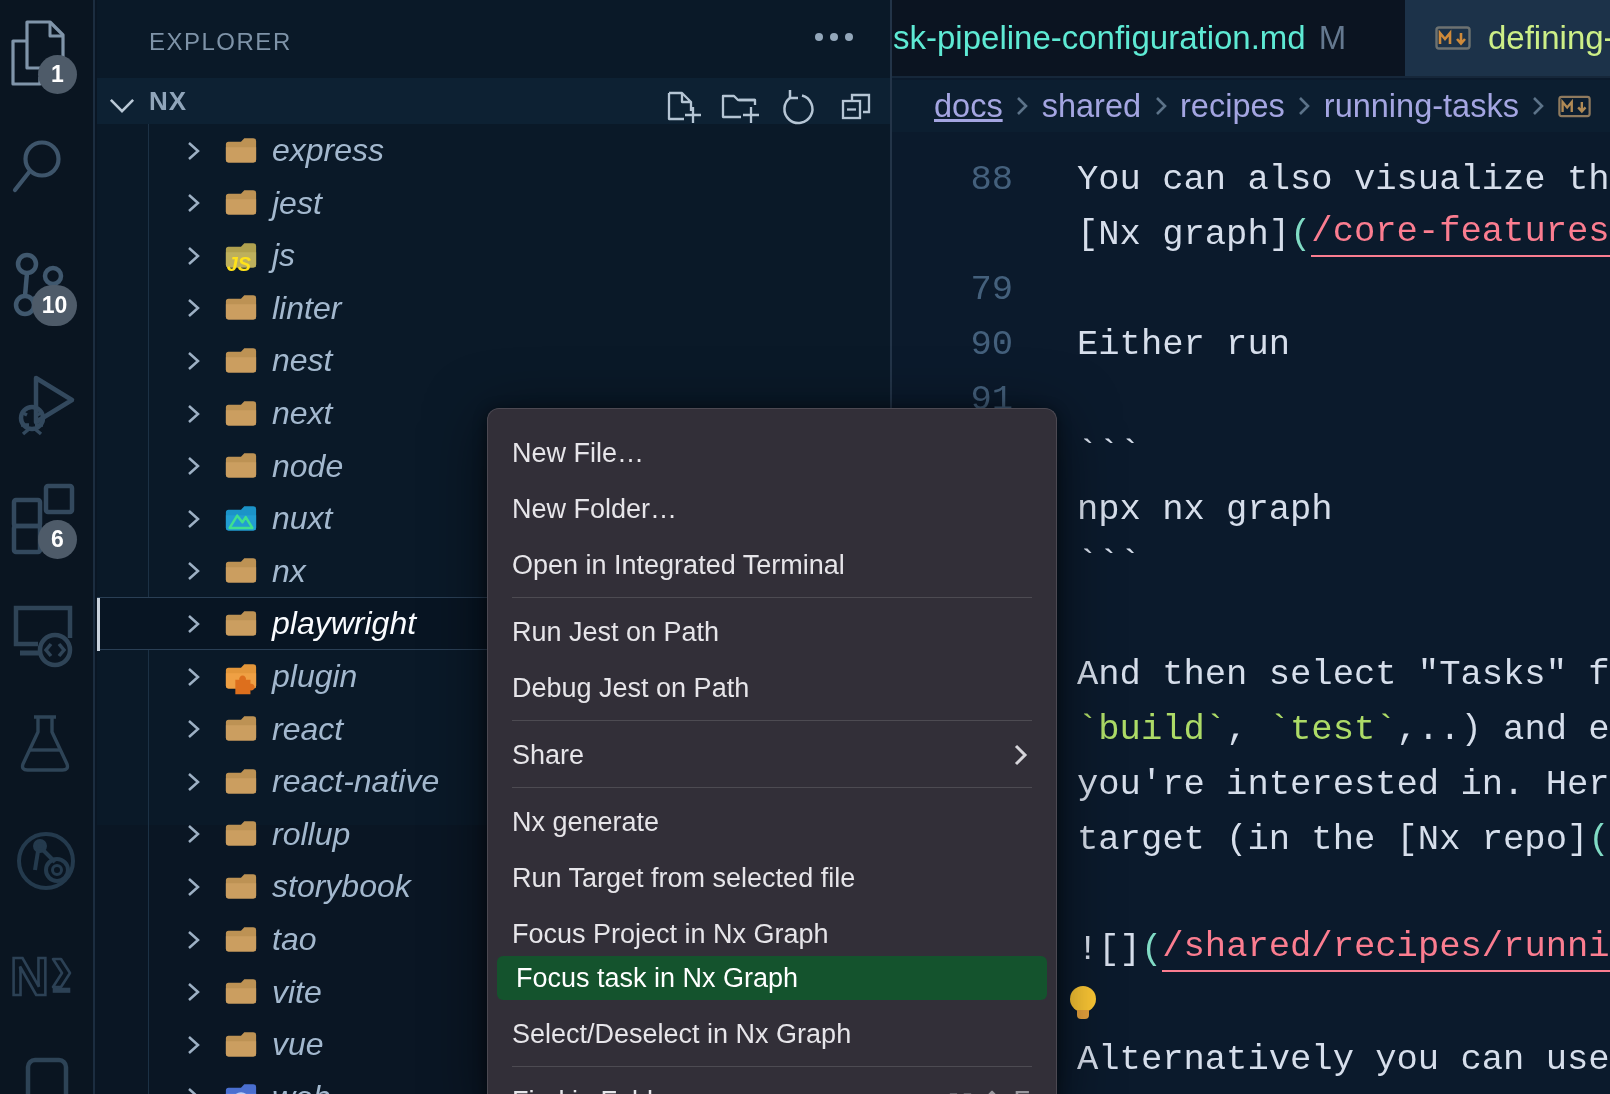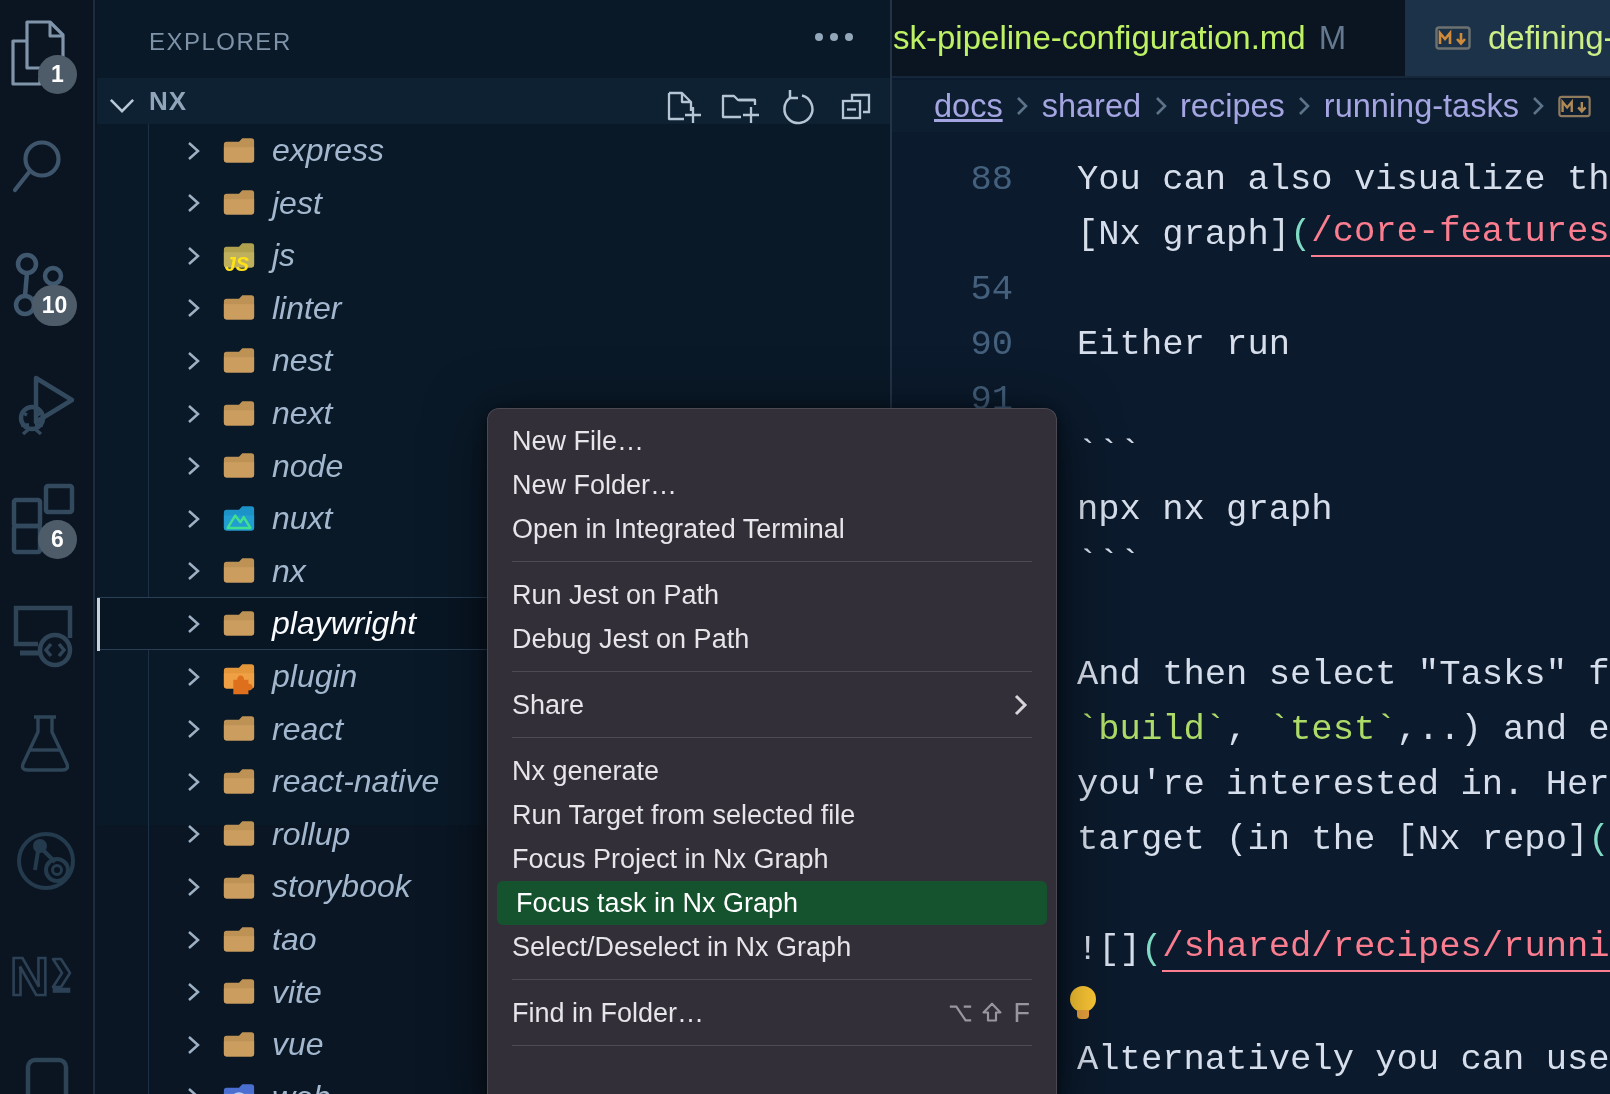--- a/index.html
+++ b/index.html
@@ -7,21 +7,21 @@
   body { font-family:"Liberation Sans", sans-serif; position:relative; -webkit-font-smoothing:antialiased; }
   #stage { position:absolute; left:0; top:0; width:1610px; height:1094px; overflow:hidden; }
   .abs { position:absolute; }
 
   
   #activity { left:0; top:0; width:95px; height:1094px; background:#0a1521; border-right:2px solid #1c2d40; }
   .badge { position:absolute; background:#4e5b69; color:#fff; border-radius:50%;
            display:flex; align-items:center; justify-content:center; font-weight:700; }
 
   
-  #sidebar { left:97px; top:0; width:793px; height:825px; background:#0a1928; }
+  #sidebar { left:97px; top:0; width:793px; height:825px; background:#0a1928;text-align:center; }
   #exp-title { position:absolute; left:52px; top:28px; font-size:24px; letter-spacing:1.5px; color:#7e93a8; }
   #exp-dots { position:absolute; left:718px; top:22px; color:#93a7ba; }
   #nx-head { position:absolute; left:0; top:78px; width:793px; height:46px; background:#0d2133;
              display:flex; align-items:center; }
   #nx-head .lbl { font-size:26px; font-weight:700; color:#90a5ba; margin-left:52px; letter-spacing:1px; }
   .headicons { position:absolute; inset:0; }
 
   #tree { position:absolute; left:0; top:124px; width:793px; }
   .row { position:absolute; left:0; width:793px; height:53px; display:flex; align-items:center;font-style:italic; }
   .row .twisty { margin-left:85px; width:22px; height:22px; flex:0 0 22px; }
@@ -29,42 +29,42 @@
   .row .lbl { margin-left:12px; font-size:32px; color:#a3b8ce; white-space:nowrap; }
   .row.sel { background:#081523; border-top:1px solid #2a3f55; border-bottom:1px solid #2a3f55; }
   .row.sel .lbl { color:#fafcff; }
   #guide { position:absolute; left:50.5px; top:0; width:1px; height:970px; background:#1c3145; }
   #selbar { position:absolute; left:0; top:0; width:2.5px; height:53px; background:#c9d2dc; }
 
   
   #editor { left:890px; top:0; width:720px; height:1094px; background:#0b1a2c; border-left:2px solid #233448; }
   #tabstrip { position:absolute; left:0; top:0; width:720px; height:78px; background:#0b1421; border-bottom:2px solid #16273a; }
   #tab1 { position:absolute; left:0; top:0; width:513px; height:76px; display:flex; align-items:center; background:#0b1421; }
-  #tab1 .name { margin-left:1px; font-size:33px; color:#bef264; white-space:nowrap; }
+  #tab1 .name { margin-left:1px; font-size:33px; color:#5eead4; white-space:nowrap; }
   #tab1 .mod { margin-left:13px; font-size:33px; color:#64788f; }
   #tab2 { position:absolute; left:513px; top:0; width:207px; height:76px; background:#1c3249; display:flex; align-items:center; }
   #tab2 svg, #tab2 span { flex:0 0 auto; }
   #crumbs { position:absolute; left:0; top:80px; width:720px; height:52px; background:#0c1e30;
             display:flex; align-items:center; font-size:32.5px; color:#a4a5e1; }
   #crumbs .sep { margin:0 12.5px; }
   #code { position:absolute; left:0; top:124px; width:720px; height:970px; font-family:"Liberation Mono", monospace;
           font-size:35.5px; color:#d6deeb; }
   .cl { position:absolute; left:185px; height:55px; display:flex; align-items:center; white-space:pre; }
   .ln { position:absolute; left:0; width:121px; height:55px; display:flex; align-items:center;
         justify-content:flex-end; color:#44607c; }
   .teal { color:#80dbc5; }
   .plink { color:#fb7d90; border-bottom:2.5px solid #fb7d90; padding-bottom:3px; }
   .grn { color:#addb67; }
 
   
   #menu { left:487px; top:408px; width:570px; height:700px;
           border:1px solid #4c4952; border-bottom:none; background:#322f38; border-radius:12px 12px 0 0;
           box-shadow: 0 10px 60px rgba(0,0,0,.55), 0 2px 14px rgba(0,0,0,.45);
           padding-top:10px; font-size:27px; color:#e6e5e9; }
-  .mi { height:44px; display:flex; align-items:center; padding:0 26px 0 24px; position:relative; }
+  .mi { height:44px; display:flex; align-items:center; padding:0 26px 0 24px; position:relative;margin-top:12px; }
   .mi.hl { margin:0 9px; padding:0 17px 0 19px; background:#14532d; border-radius:6px; color:#fff; }
   .msep { height:1px; background:#4d4b52; margin:10px 24px 11px 24px; }
   .sc { margin-left:auto; display:flex; align-items:center; gap:7px; color:#98979d; }
   .sc svg { display:block; }
   .subarrow { margin-left:auto; }
 </style>
 </head>
 <body>
 <div id="stage">
 
@@ -403,21 +403,21 @@
       <svg width="33" height="23" viewBox="0 0 36 24" fill="none">
         <rect x="1.5" y="1.5" width="33" height="21" rx="2.5" stroke="#8f7a5e" stroke-width="2.4"></rect>
         <path d="M5 18 V7 l5 6 5-6 v11" stroke="#b08a55" stroke-width="2.6" fill="none"></path>
         <path d="M26 7 v9 M22 13 l4 4.5 4-4.5" stroke="#b08a55" stroke-width="2.6" fill="none"></path>
       </svg>
     </div>
     <div id="code">
         <div class="ln" style="top:27.5px">88</div>
         <div class="cl" style="top:27.5px">You can also visualize the</div>
         <div class="cl" style="top:82.5px">[Nx graph]<span class="teal">(</span><span class="plink">/core-features/explore-graph)</span></div>
-        <div class="ln" style="top:137.5px">54</div>
+        <div class="ln" style="top:137.5px">79</div>
         <div class="ln" style="top:192.5px">90</div>
         <div class="cl" style="top:192.5px">Either run</div>
         <div class="ln" style="top:247.5px">91</div>
         <div class="cl" style="top:302.5px">```</div>
         <div class="cl" style="top:357.5px">npx nx graph</div>
         <div class="cl" style="top:412.5px">```</div>
         <div class="cl" style="top:522.5px">And then select "Tasks" from the</div>
         <div class="cl" style="top:577.5px"><span class="grn">`build`</span>, <span class="grn">`test`</span>,..) and everything</div>
         <div class="cl" style="top:632.5px">you're interested in. Here is the</div>
         <div class="cl" style="top:687.5px">target (in the [Nx repo]<span class="teal">(</span></div>

